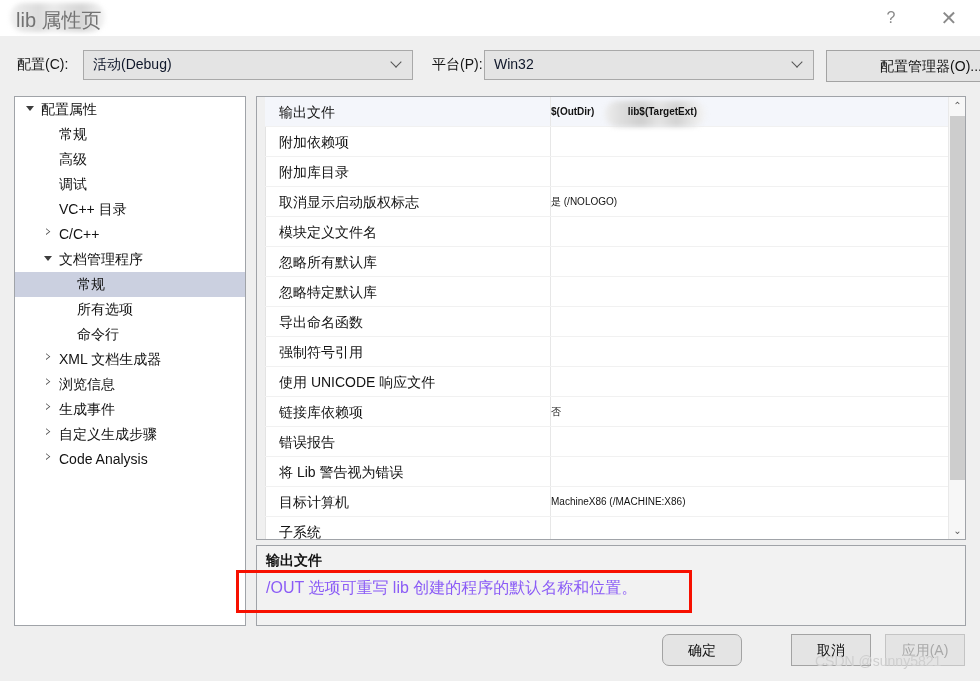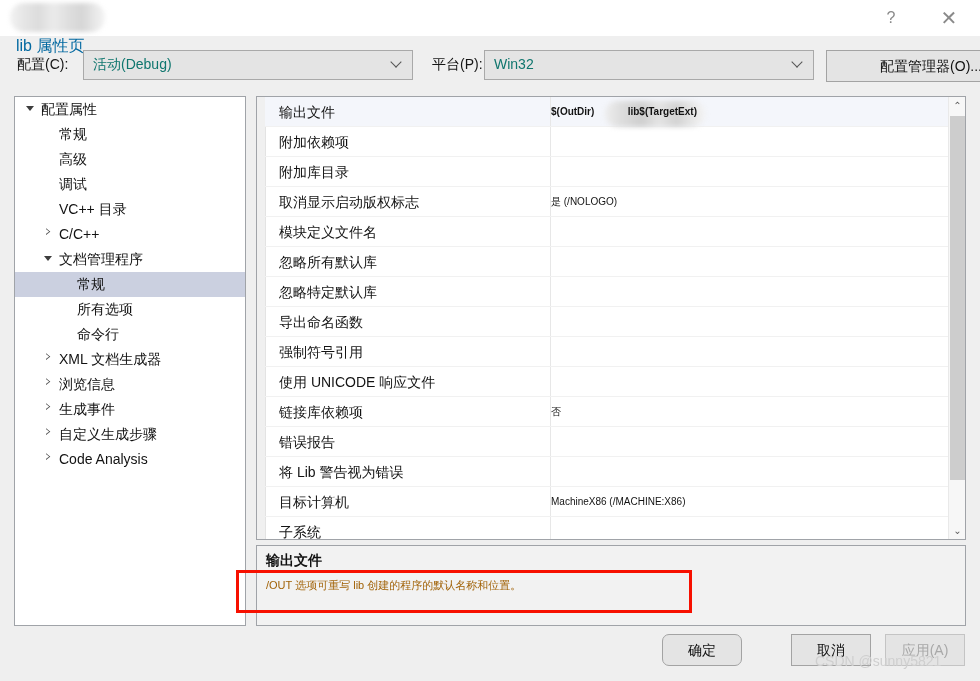--- a/index.html
+++ b/index.html
@@ -20,24 +20,23 @@
   
   .titlebar {
     position: absolute;
     left: 0; top: 0;
     width: 980px; height: 36px;
     background: #ffffff;
   }
   .title-text {
     position: absolute;
     left: 16px; top: 7px;
-    font-size: 16px;
-    color: #0369a1;
+    font-size: 20px;
+    color: #737373;
     white-space: nowrap;
-    margin-top: 29px;
   }
   .title-blur {
     position: absolute;
     left: 10px; top: 3px;
     width: 95px; height: 29px;
     border-radius: 14px;
     background: linear-gradient(90deg,
         #f2f2f2 0%, #e6e6e6 14%, #dcdcdc 30%,
         #ebebeb 46%, #dedede 62%, #d6d6d6 76%,
         #e9e9e9 90%, #f4f4f4 100%);
@@ -78,21 +77,21 @@
     background: #e4e4e4;
     border: 1px solid #a9a9a9;
     box-sizing: border-box;
   }
   .combo.config   { left: 83px;  width: 330px; }
   .combo.platform { left: 484px; width: 330px; }
   .combo .val {
     position: absolute;
     left: 9px; top: 5px;
     font-size: 14px;
-    color: #0f766e;
+    color: #0f172a;
     white-space: nowrap;
   }
   .combo .chev {
     position: absolute;
     right: 9px; top: 6px;
     width: 11px; height: 11px;
   }
   .combo .chev::before {
     content: "";
     position: absolute;
@@ -291,22 +290,22 @@
   .desc-title {
     position: absolute;
     left: 9px; top: 6px;
     font-size: 14px;
     font-weight: bold;
     color: #111;
   }
   .desc-body {
     position: absolute;
     left: 9px; top: 32px;
-    font-size: 11px;
-    color: #a16207;
+    font-size: 16px;
+    color: #8b5cf6;
   }
   .red-box {
     position: absolute;
     left: 236px; top: 570px;
     width: 456px; height: 43px;
     border: 3px solid #f71000;
     box-sizing: border-box;
     pointer-events: none;
   }
 

